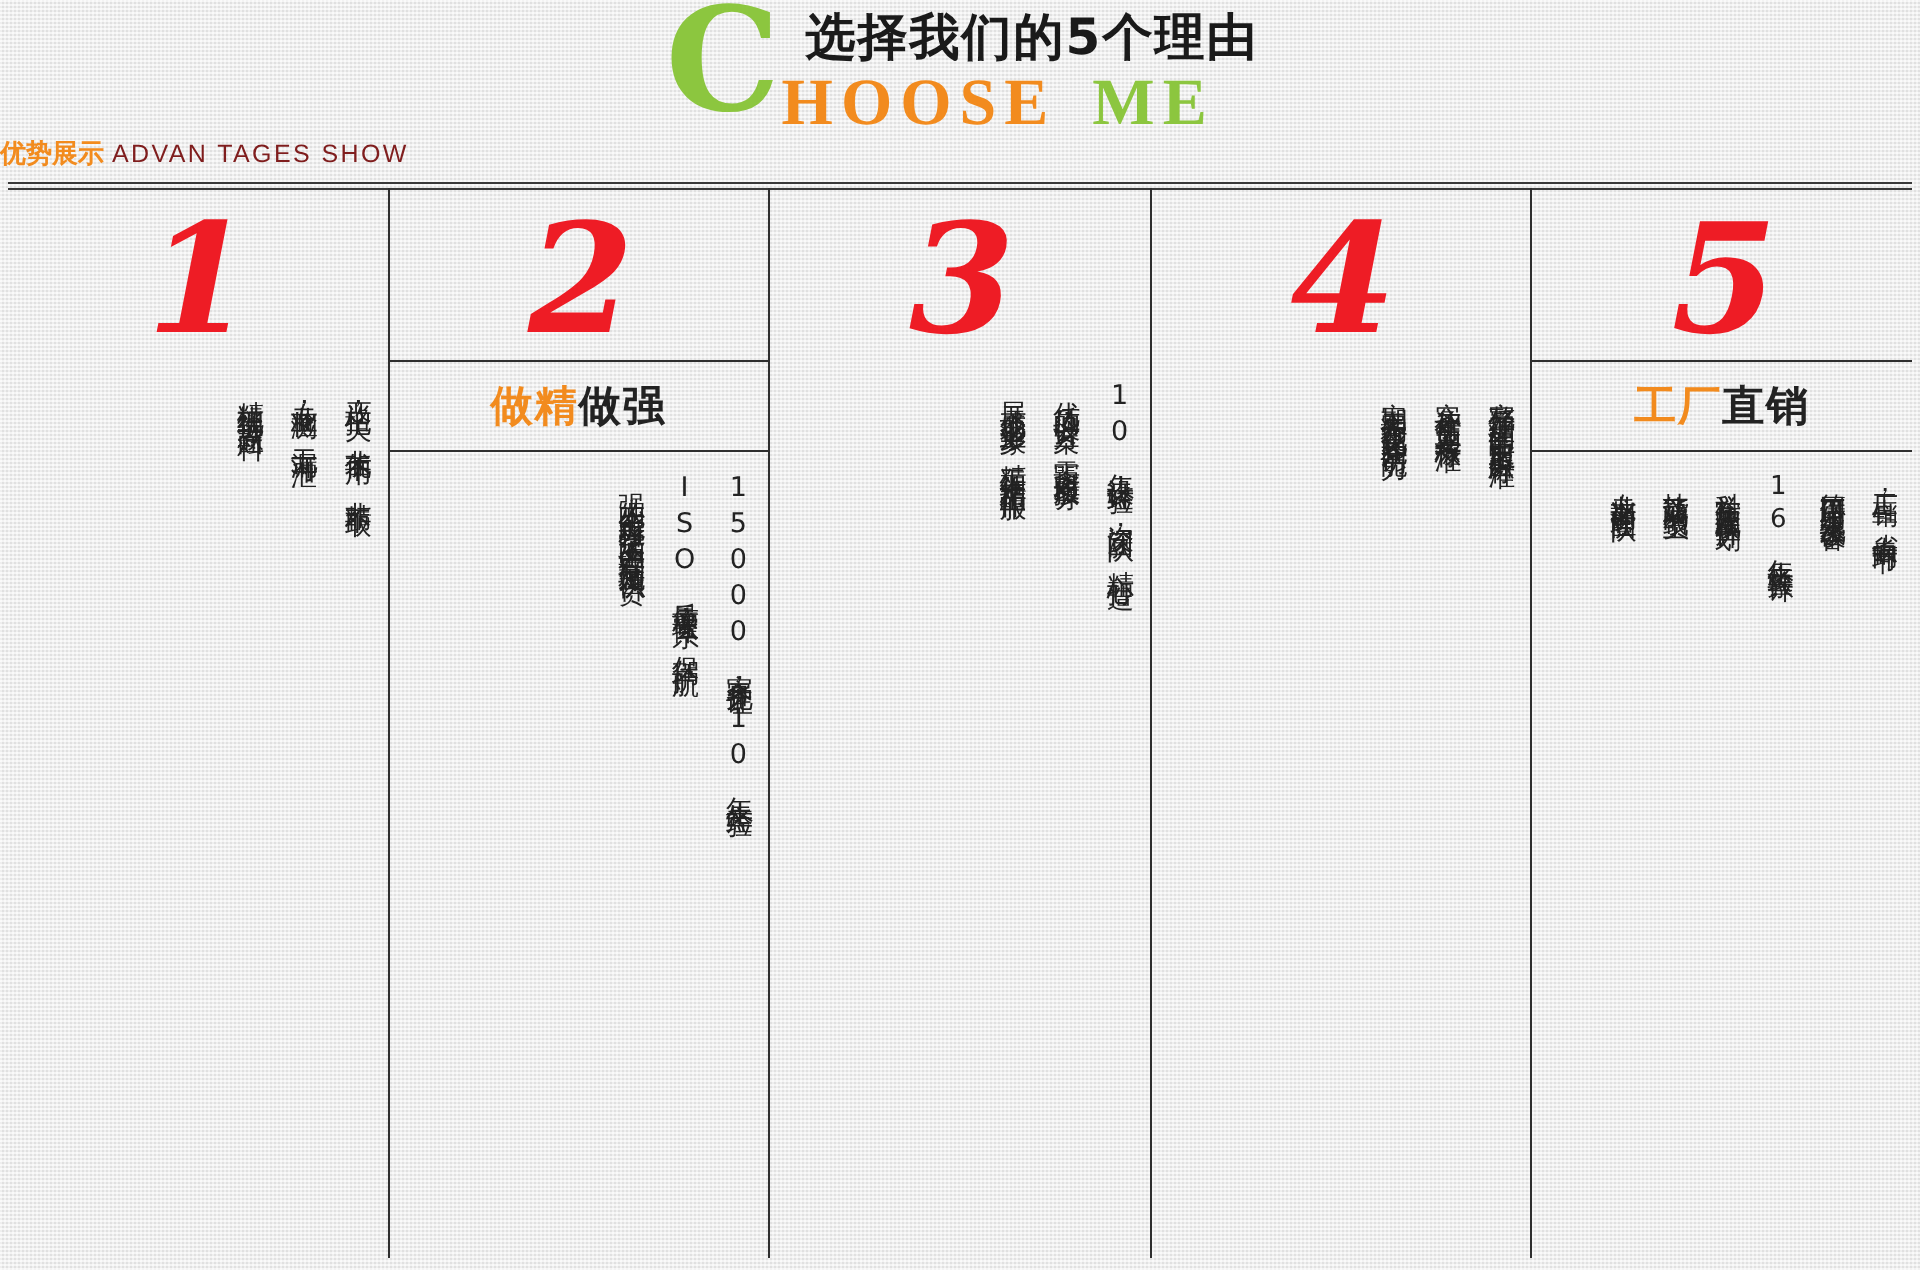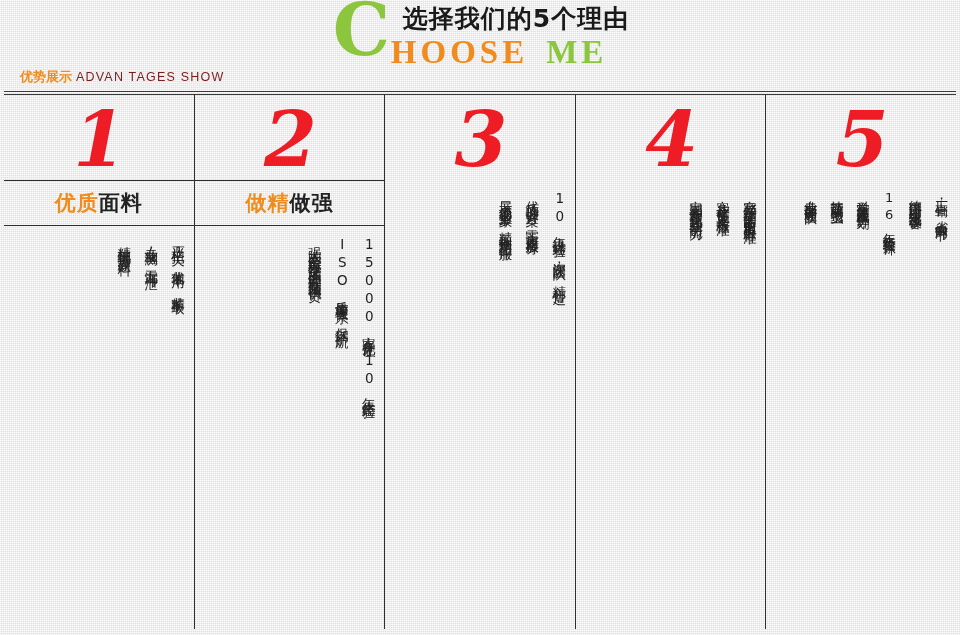--- a/index.html
+++ b/index.html
@@ -61,21 +61,21 @@
   }
   .en-title .me {
     color: #8cc63f;
     margin-left: 18px;
   }
 
   
   .subbar {
     position: relative;
     height: 26px;
-    padding-left: 20px;
+    padding-left: 0;
     box-sizing: border-box;
   }
   .subbar-inner {
     display: flex;
     align-items: baseline;
     gap: 4px;
     height: 22px;
   }
   .subbar-cn {
     font-size: 13px;
@@ -190,23 +190,20 @@
     <span class="subbar-cn">优势展示</span>
     <span class="subbar-en">ADVAN TAGES SHOW</span>
   </div>
   <div class="rule-double"></div>
 </div>
 
 <div class="grid">
 
   <div class="col col-1">
     <div class="num">1</div>
-    <div class="headline">
-      <span class="o">优质</span><span class="d">面料</span>
-    </div>
     <div class="vlist">
       <div class="vitem">严格把关，非优不用 非精不取</div>
       <div class="vitem">专业检测，无漏可泄</div>
       <div class="vitem">精挑细选每一款面料</div>
     </div>
   </div>
 
   <div class="col col-2">
     <div class="num">2</div>
     <div class="headline">
@@ -232,20 +229,23 @@
     <div class="num">4</div>
     <div class="vlist">
       <div class="vitem">完整仔细严谨的售前中后服务白标准</div>
       <div class="vitem">客户评价作为主要考核标准</div>
       <div class="vitem">定期客户调查优化客户回访能力</div>
     </div>
   </div>
 
   <div class="col col-5">
     <div class="num">5</div>
+    <div class="headline">
+      <span class="o">工厂</span><span class="d">直销</span>
+    </div>
     <div class="vlist">
       <div class="vitem">工厂直销，省去中间环节</div>
       <div class="vitem">德国进口的一线流水线设备</div>
       <div class="vitem">16年生产经验累计</div>
       <div class="vitem">科学有序的流水线生产计划</div>
       <div class="vitem">技能游戏的一线员工</div>
       <div class="vitem">专业培训的管理团队</div>
     </div>
   </div>
 

